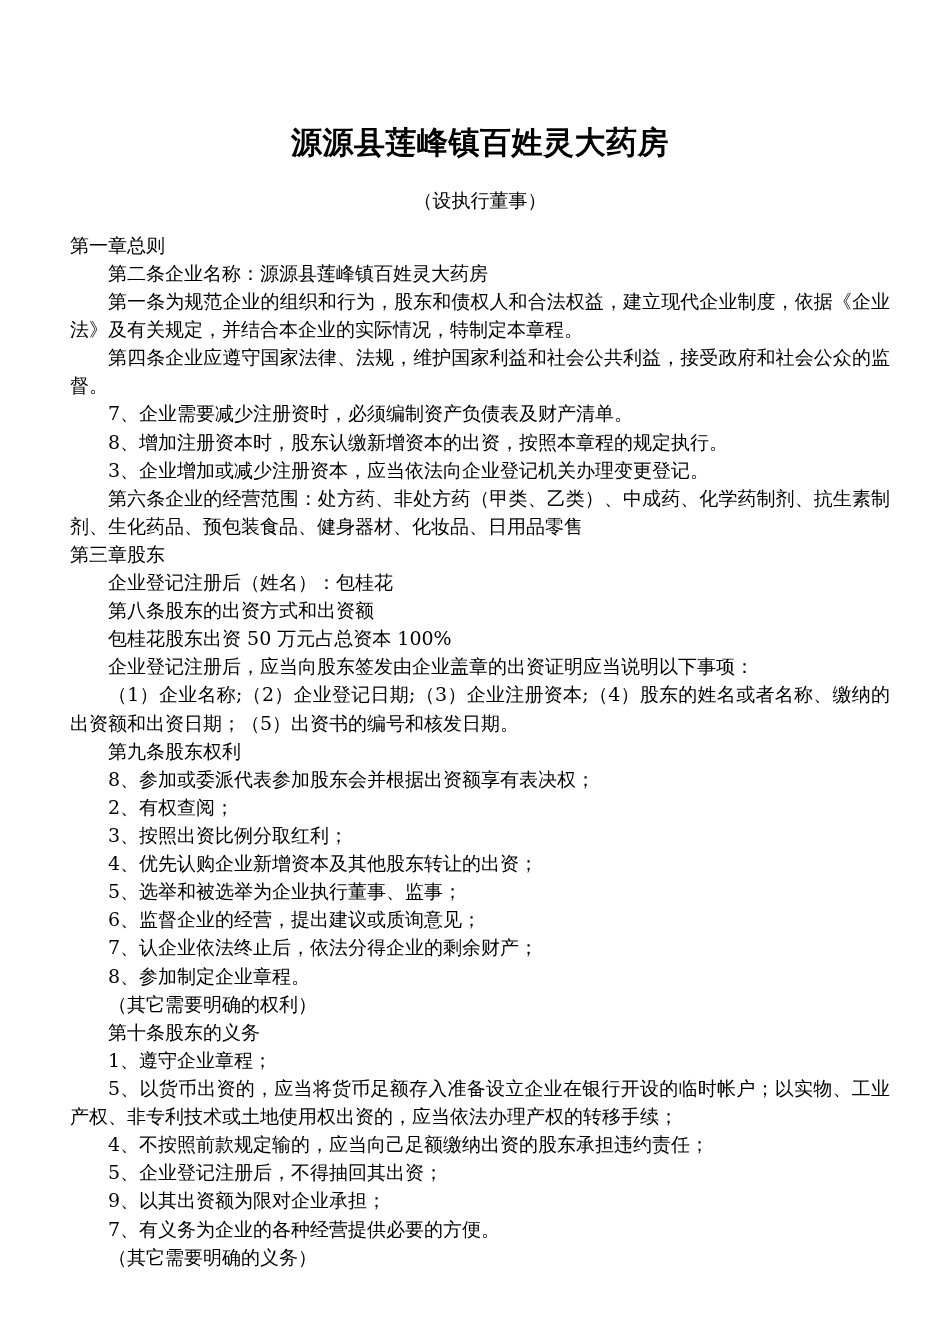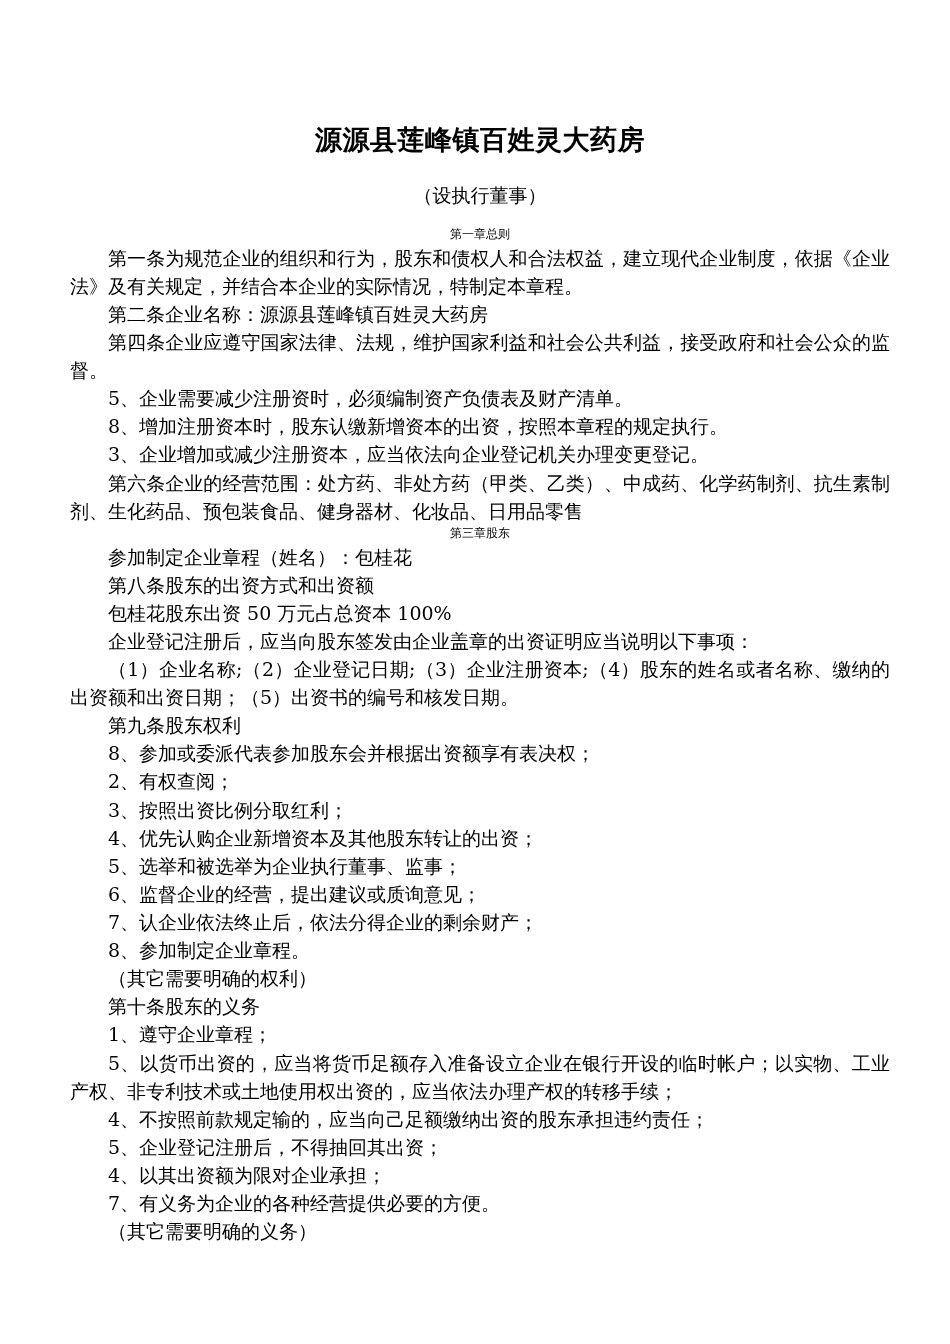--- a/index.html
+++ b/index.html
@@ -28,41 +28,41 @@
 
   .content {
     position: absolute;
     left: 70px;
     top: 0;
     width: 820px;
   }
 
   
   .doc-title {
-    font-size: 27px;
+    font-size: 31px;
     font-weight: bold;
     text-align: center;
     letter-spacing: 0.5px;
     line-height: 1.2;
     margin: 0;
     padding-top: 124px;
   }
 
   .doc-subtitle {
     font-size: 19px;
     text-align: center;
     line-height: 1.45;
     margin: 16px;
     padding-top: 10px;
   }
 
   
   .chapter {
-    font-size: 12px;
-    text-align: center;
+    font-size: 19px;
+    text-align: left;
     line-height: 1.48;
     margin: 0;
   }
 
   
   .para {
     font-size: 19px;
     line-height: 1.48;
     margin: 0;
     text-align: justify;
@@ -85,40 +85,40 @@
 
 <div class="page">
   <div class="content">
 
     <h1 class="doc-title">源源县莲峰镇百姓灵大药房</h1>
 
     <p class="doc-subtitle">（设执行董事）</p>
 
     <p class="chapter">第一章总则</p>
 
+    <p class="para nojustify">第二条企业名称：源源县莲峰镇百姓灵大药房</p>
+
     <p class="para">第一条为规范企业的组织和行为，股东和债权人和合法权益，建立现代企业制度，依据《企业法》及有关规定，并结合本企业的实际情况，特制定本章程。</p>
-
-    <p class="para nojustify">第二条企业名称：源源县莲峰镇百姓灵大药房</p>
 
 
     <p class="para">第四条企业应遵守国家法律、法规，维护国家利益和社会公共利益，接受政府和社会公众的监督。</p>
 
 
 
-    <p class="para item nojustify">5、企业需要减少注册资时，必须编制资产负债表及财产清单。</p>
+    <p class="para item nojustify">7、企业需要减少注册资时，必须编制资产负债表及财产清单。</p>
 
     <p class="para item nojustify">8、增加注册资本时，股东认缴新增资本的出资，按照本章程的规定执行。</p>
 
     <p class="para item nojustify">3、企业增加或减少注册资本，应当依法向企业登记机关办理变更登记。</p>
 
     <p class="para">第六条企业的经营范围：处方药、非处方药（甲类、乙类）、中成药、化学药制剂、抗生素制剂、生化药品、预包装食品、健身器材、化妆品、日用品零售</p>
 
     <p class="chapter">第三章股东</p>
 
-    <p class="para nojustify">参加制定企业章程（姓名）：包桂花</p>
+    <p class="para nojustify">企业登记注册后（姓名）：包桂花</p>
 
     <p class="para nojustify">第八条股东的出资方式和出资额</p>
 
     <p class="para nojustify">包桂花股东出资 50 万元占总资本 100%</p>
 
     <p class="para nojustify">企业登记注册后，应当向股东签发由企业盖章的出资证明应当说明以下事项：</p>
 
     <p class="para">（1）企业名称;（2）企业登记日期;（3）企业注册资本;（4）股东的姓名或者名称、缴纳的出资额和出资日期；（5）出资书的编号和核发日期。</p>
 
     <p class="para nojustify">第九条股东权利</p>
@@ -145,20 +145,20 @@
 
     <p class="para item nojustify">1、遵守企业章程；</p>
 
 
     <p class="para item">5、以货币出资的，应当将货币足额存入准备设立企业在银行开设的临时帐户；以实物、工业产权、非专利技术或土地使用权出资的，应当依法办理产权的转移手续；</p>
 
     <p class="para item nojustify">4、不按照前款规定输的，应当向己足额缴纳出资的股东承担违约责任；</p>
 
     <p class="para item nojustify">5、企业登记注册后，不得抽回其出资；</p>
 
-    <p class="para item nojustify">4、以其出资额为限对企业承担；</p>
+    <p class="para item nojustify">9、以其出资额为限对企业承担；</p>
 
     <p class="para item nojustify">7、有义务为企业的各种经营提供必要的方便。</p>
 
     <p class="para nojustify">（其它需要明确的义务）</p>
 
   </div>
 </div>
 
 </body></html>

